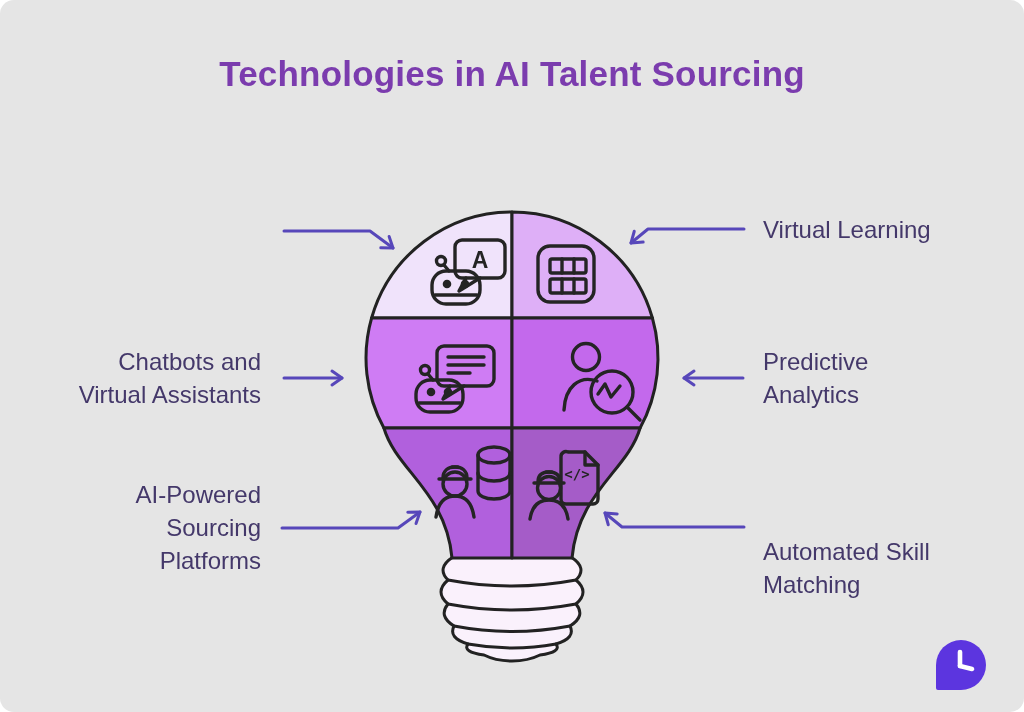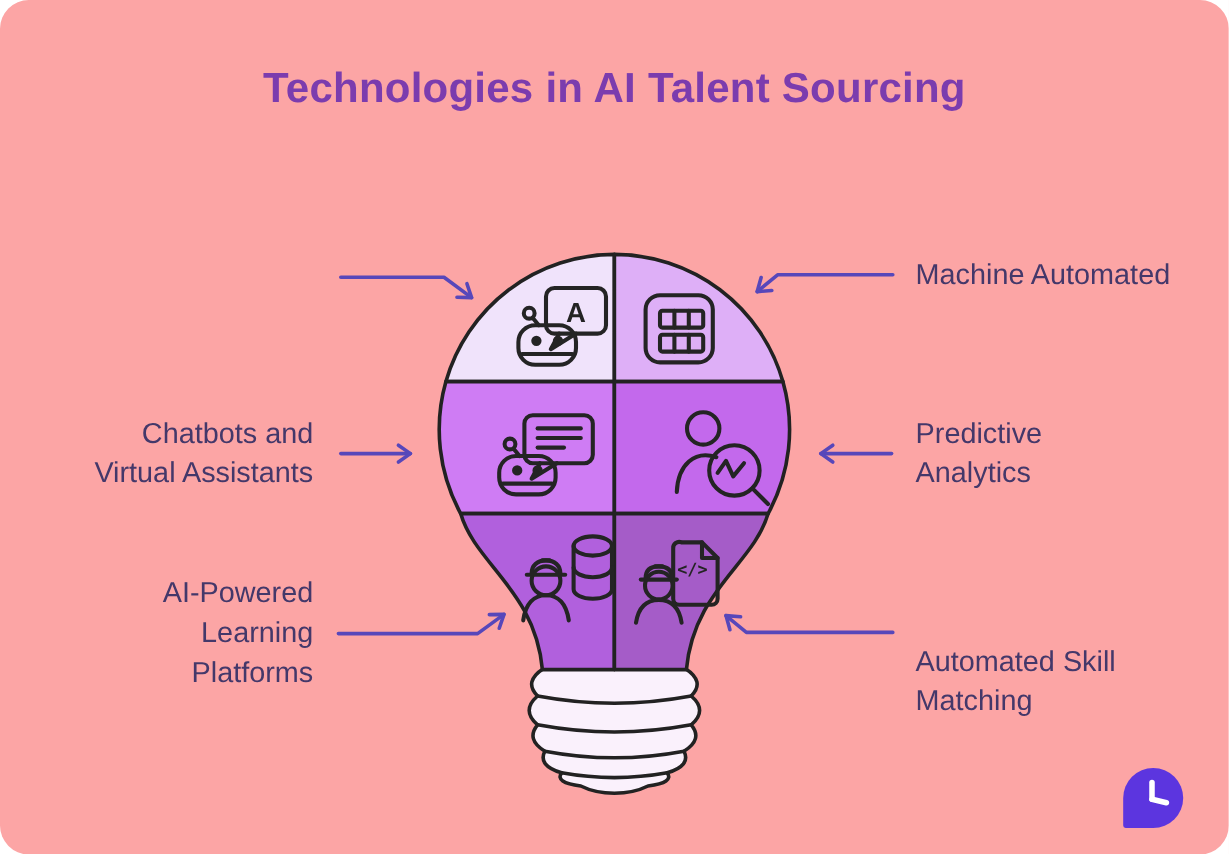--- a/index.html
+++ b/index.html
@@ -1,18 +1,18 @@
 <!DOCTYPE html>
 <html><head>
 <meta charset="utf-8">
 <style>
   html,body { margin:0; padding:0; background:#ffffff; }
   .canvas {
     position:relative; width:1024px; height:712px;
-    background:#fca5a5; border-radius:24px; overflow:hidden;
+    background:#e5e5e5; border-radius:14px; overflow:hidden;
     font-family:"Liberation Sans", sans-serif;
   }
   .title {
     position:absolute; top:54px; left:0; width:100%;
     text-align:center; font-size:35px; font-weight:bold;
     color:#7b3cae; letter-spacing:.2px;
   }
   .label {
     position:absolute; font-size:24px; line-height:33px;
     color:#44386a; white-space:pre-line;
@@ -28,27 +28,27 @@
   svg.scene { position:absolute; left:0; top:0; }
   .logo { position:absolute; right:36px; bottom:20px; width:54px; height:54px; }
 </style>
 </head>
 <body>
 
 <div class="canvas">
 
   <div class="title">Technologies in AI Talent Sourcing</div>
 
-  <div class="label right" id="label-ml">Machine Automated</div>
+  <div class="label right" id="label-ml">Virtual Learning</div>
   <div class="label right" id="label-predictive">Predictive
 Analytics</div>
   <div class="label left" id="label-chatbots">Chatbots and
 Virtual Assistants</div>
   <div class="label left" id="label-sourcing">AI-Powered
-Learning
+Sourcing
 Platforms</div>
   <div class="label right" id="label-matching">Automated Skill
 Matching</div>
 
   <svg class="scene" width="1024" height="712" viewBox="0 0 1024 712">
     <defs>
       <marker id="ah" markerUnits="userSpaceOnUse" markerWidth="22" markerHeight="22" refX="13" refY="10" orient="auto">
         <path d="M 3,3 L 13,10 L 3,17" fill="none" stroke-width="3" stroke-linecap="round" stroke-linejoin="round" stroke="#5747ba"></path>
       </marker>
     </defs>

